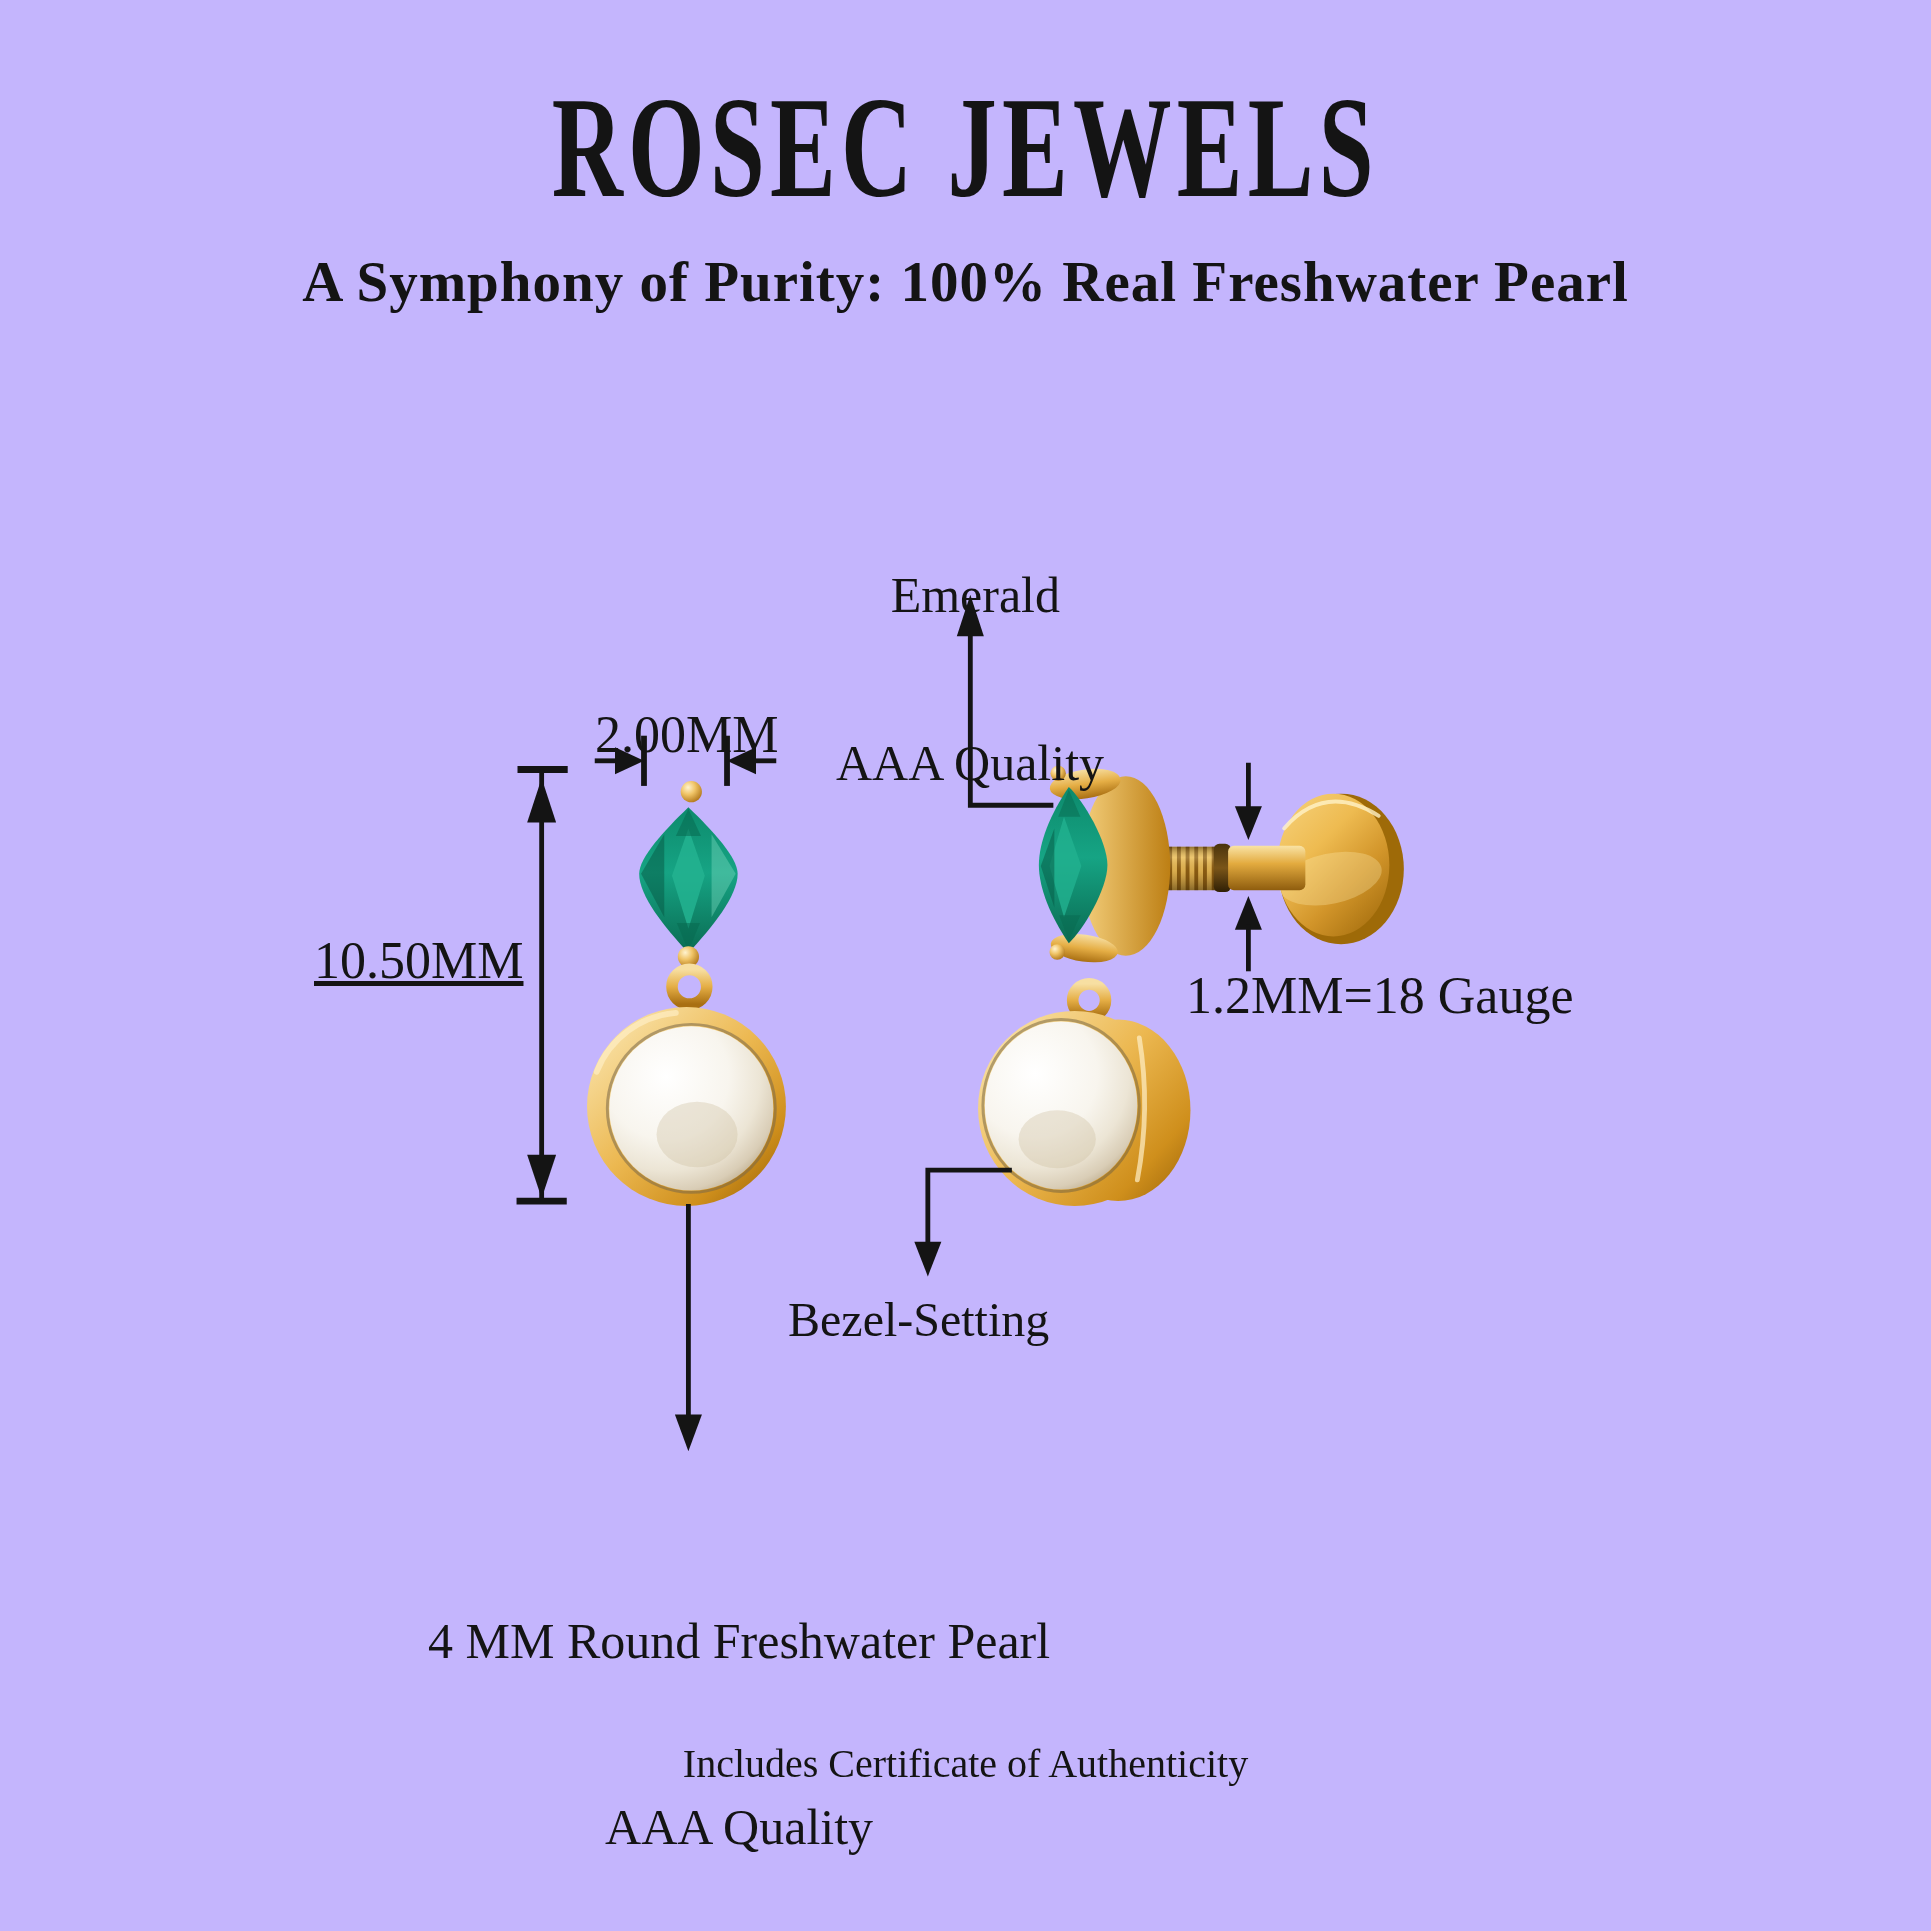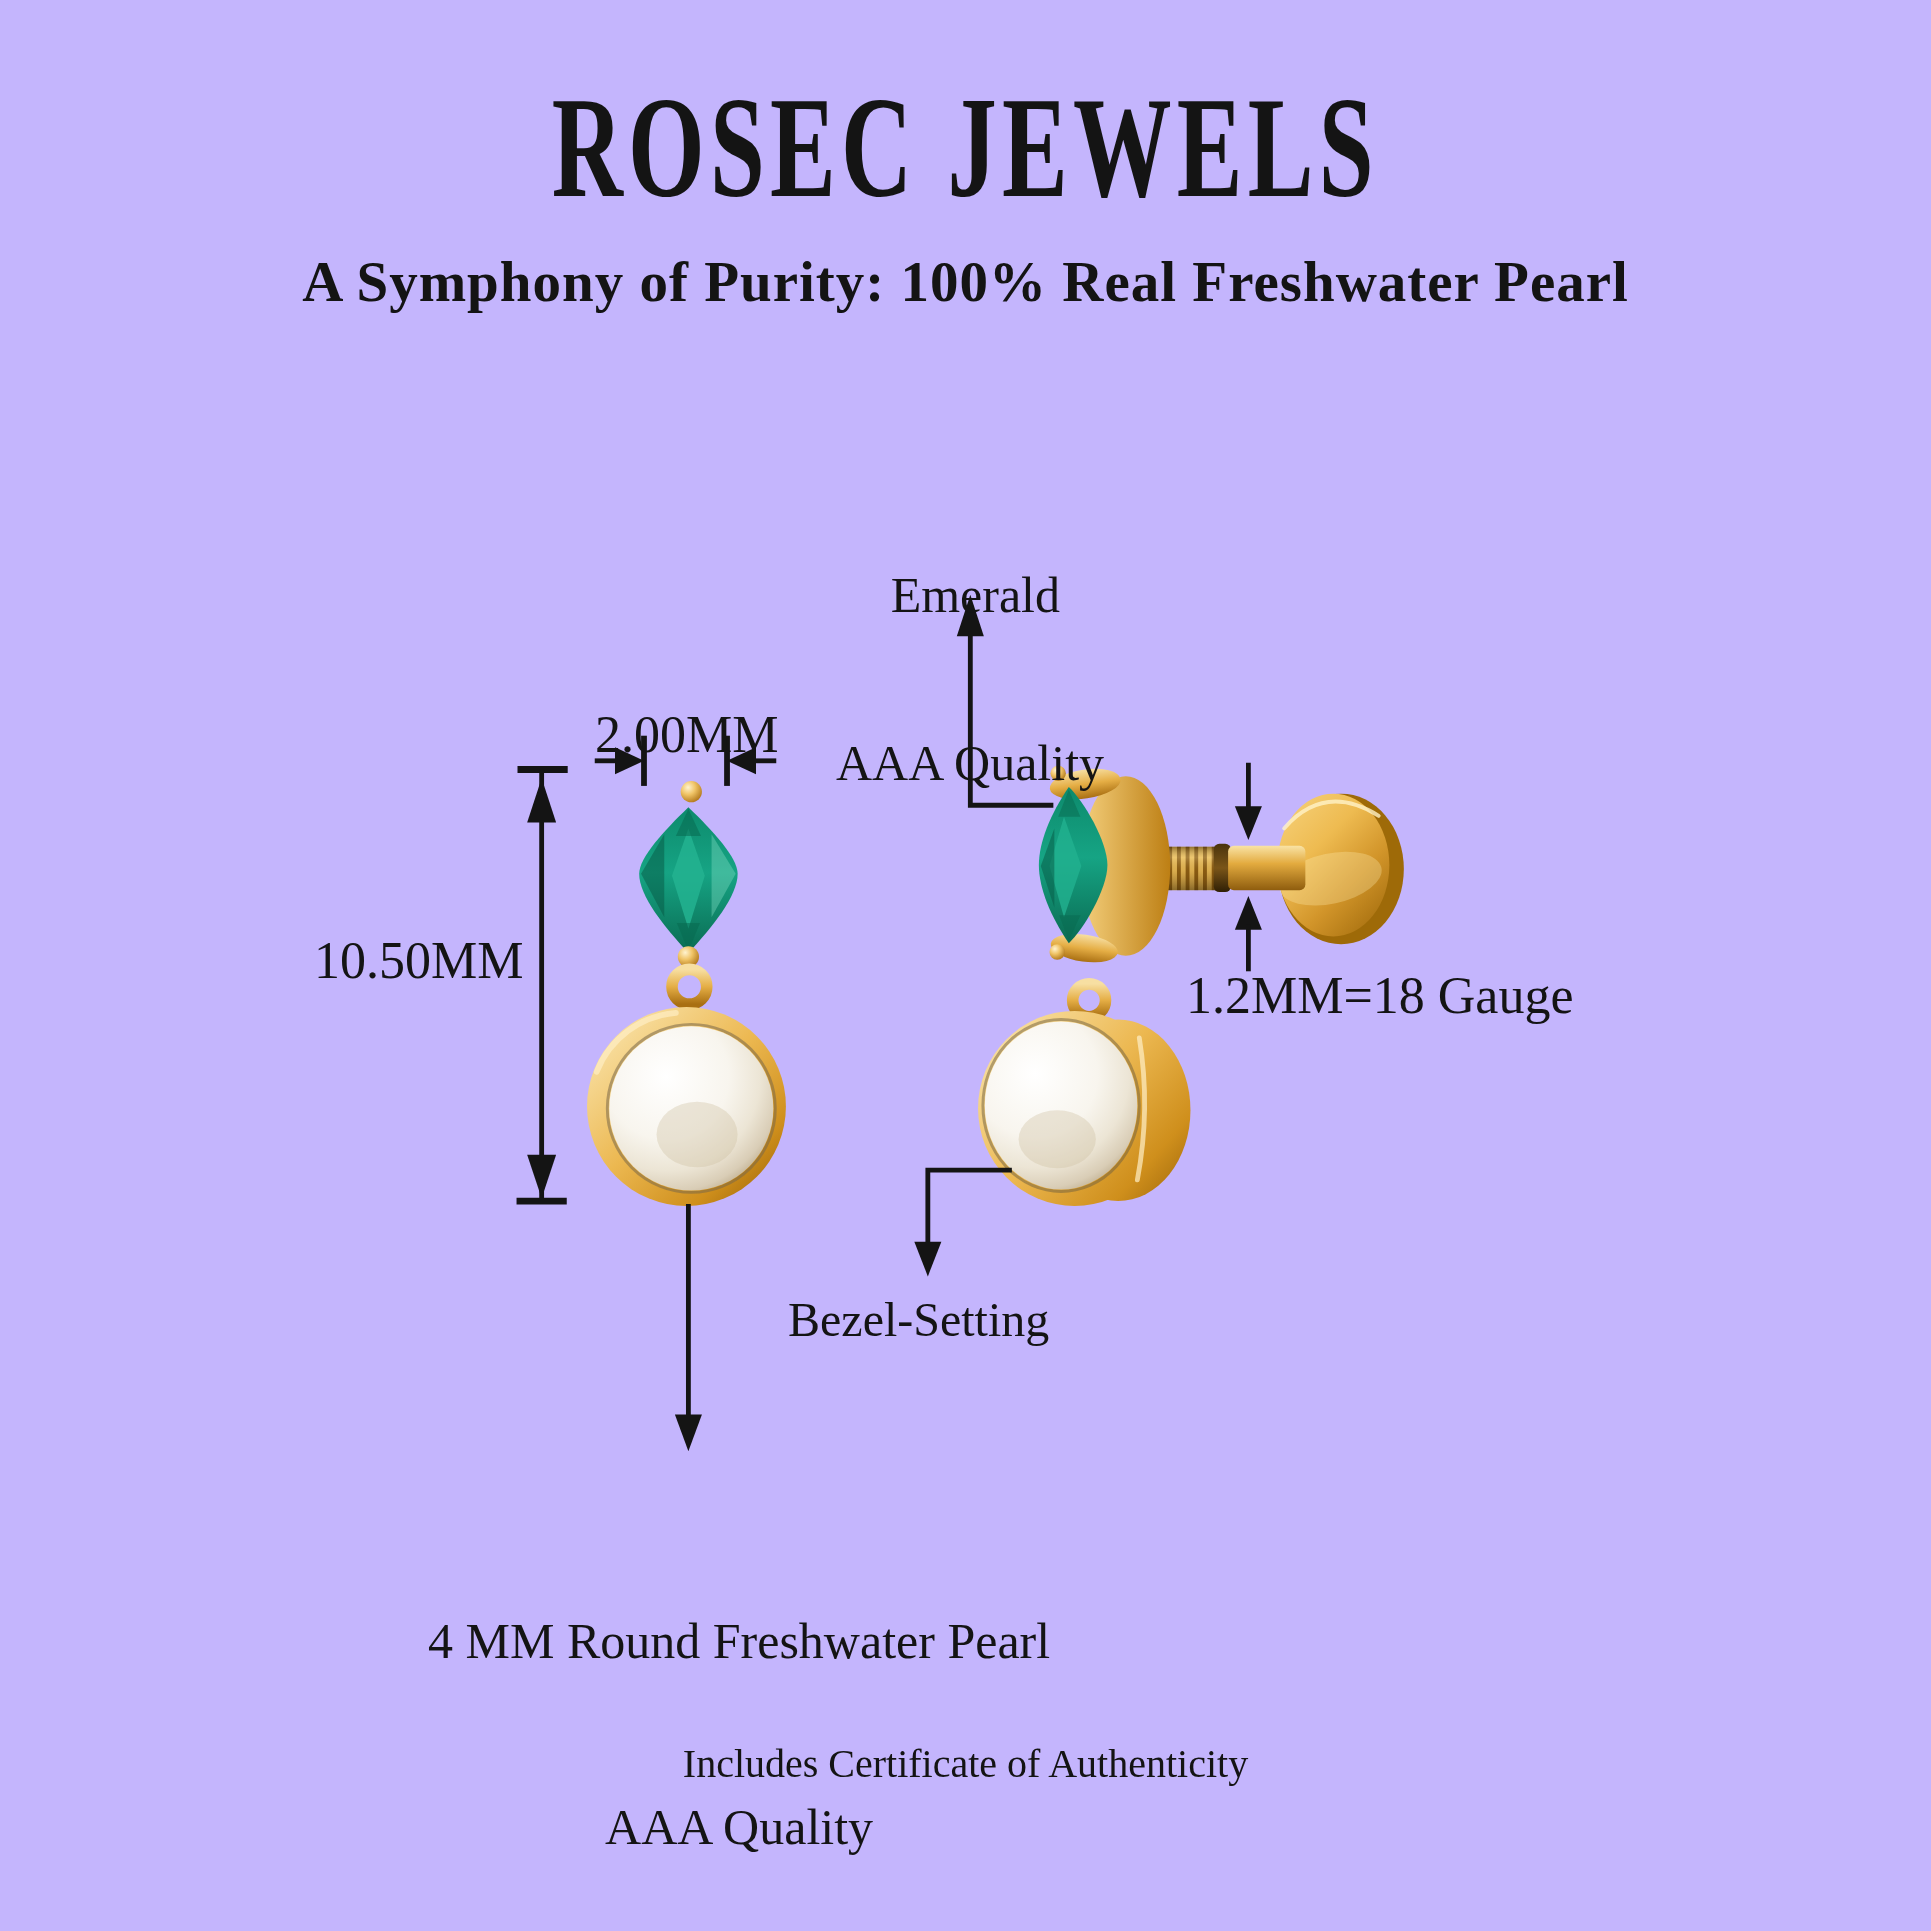--- a/index.html
+++ b/index.html
@@ -9,21 +9,21 @@
   .label{position:absolute;white-space:pre;line-height:1;text-align:center;}
   .brand{left:0;right:0;top:75px;text-align:center;font-size:145px;font-weight:bold;}
   .brand span{display:inline-block;transform:scaleX(0.68);transform-origin:50% 50%;letter-spacing:7.7px;}
   .tagline{left:0;right:0;top:253px;text-align:center;font-size:57px;font-weight:bold;letter-spacing:1px;}
   .dim{font-size:52px;font-weight:400;}
   .ann{font-size:50px;font-weight:400;}
   .gem-label{left:836px;top:455px;line-height:56px;}
   .gem-label .l1{display:block;padding-left:10.6px;}
   .gem-label .l2{display:block;}
   .gem-width{left:595px;top:666px;margin-top:43px;}
-  .drop-height{left:314px;top:935px;}
+  .drop-height{left:314px;top:935px;text-decoration:underline;}
   .post-gauge{left:1142px;top:970px;font-size:52px;margin-left:44px;}
   .setting{left:788px;top:1296px;font-size:48px;}
   .pearl-label{left:428px;top:1486px;line-height:62px;}
   .footer{left:0;right:0;top:1744px;text-align:center;font-size:40px;}
 </style>
 </head>
 <body>
 
 <div class="canvas">
 

